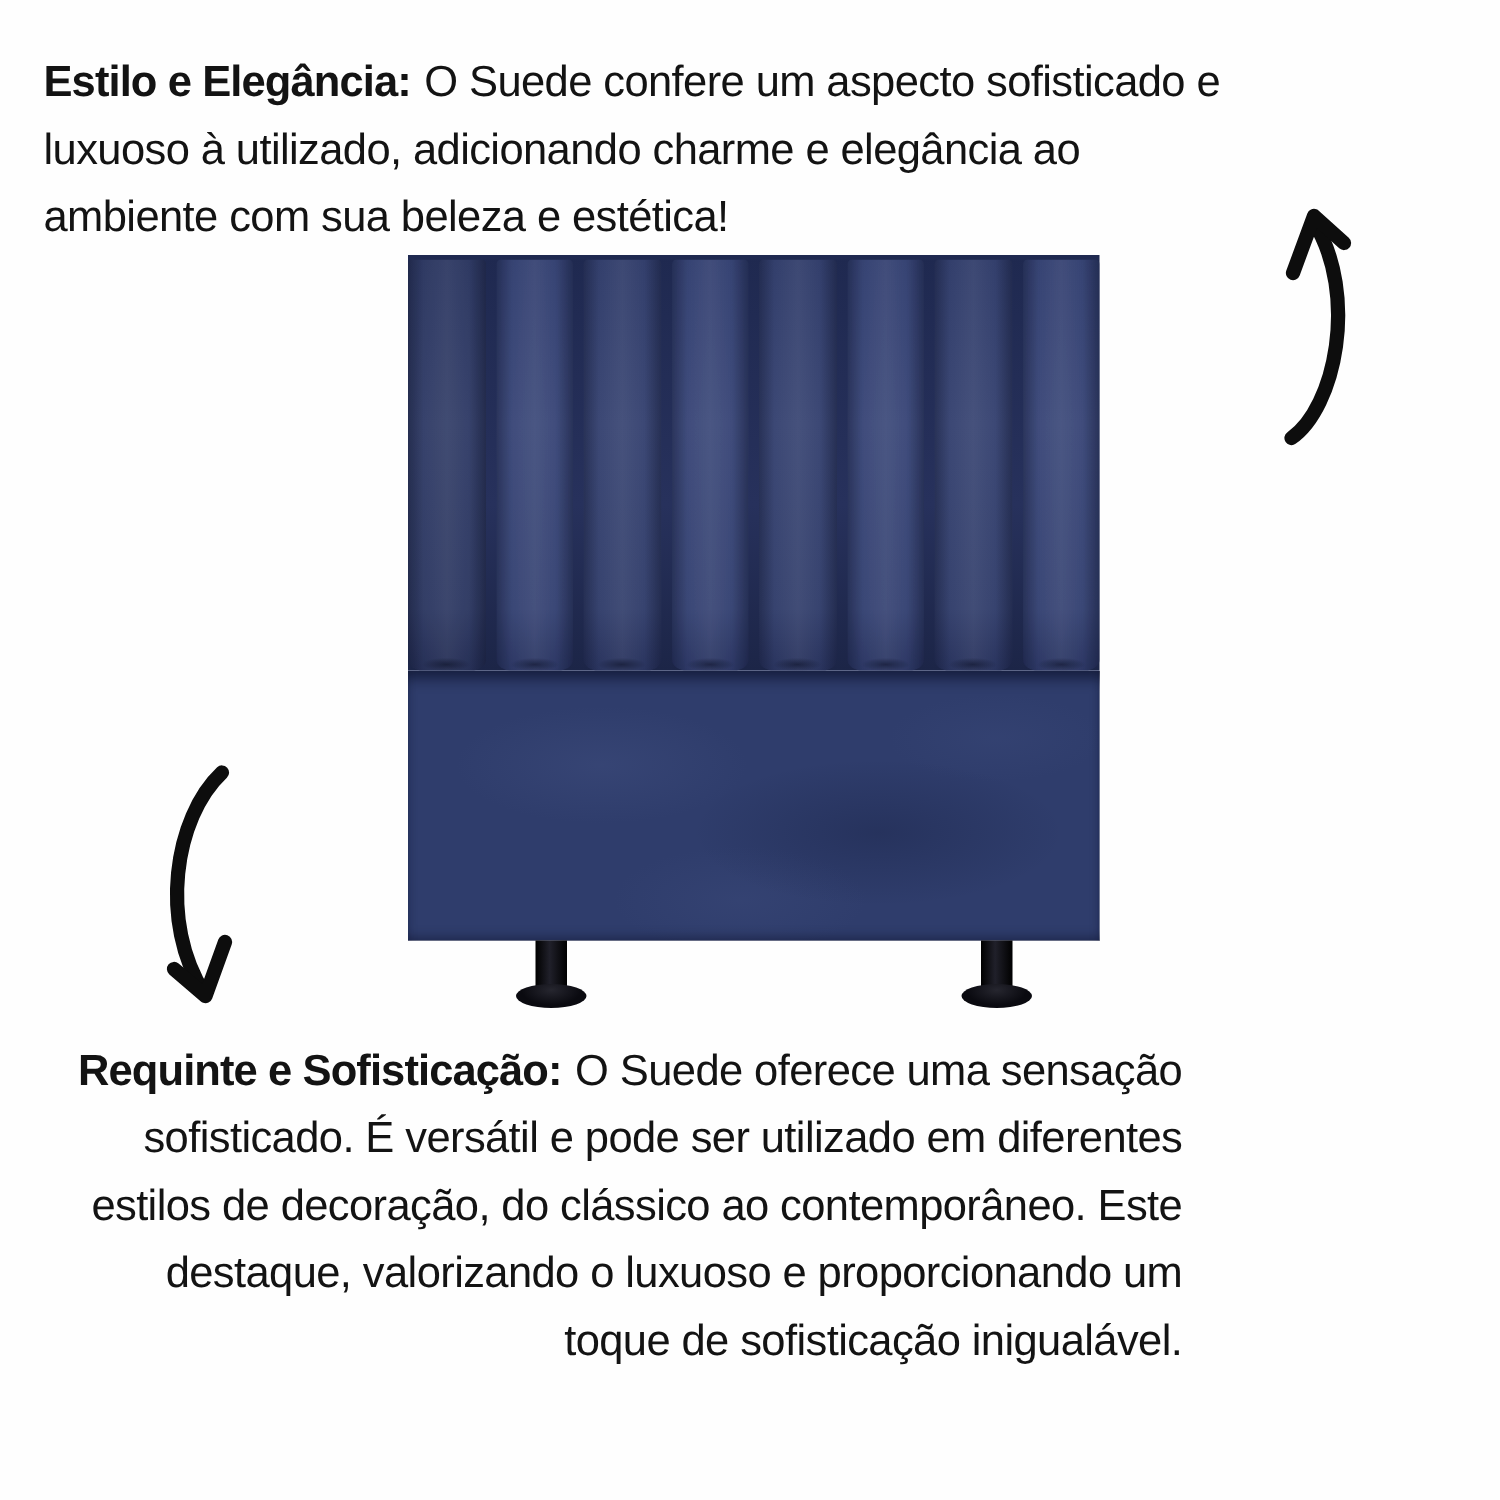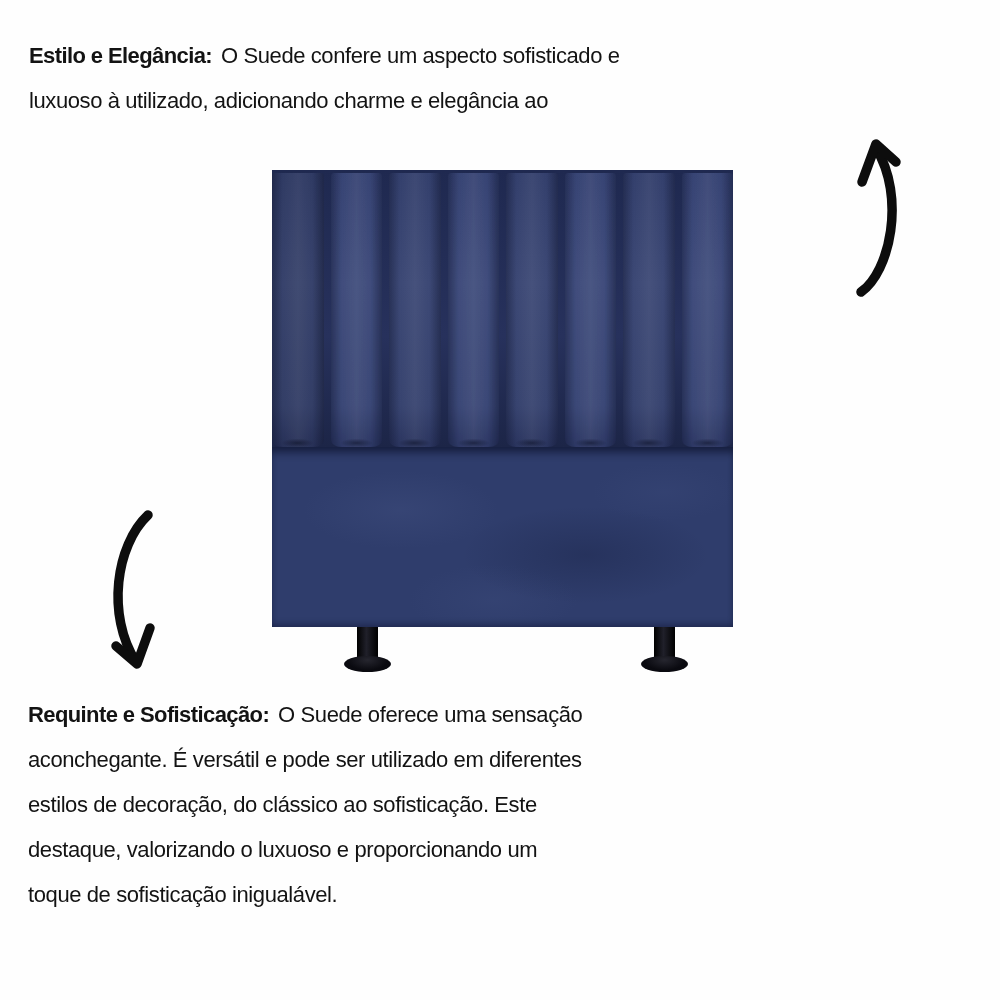--- a/index.html
+++ b/index.html
@@ -14,33 +14,33 @@
   .canvas {
     position: relative;
     width: 1000px;
     height: 1000px;
     background: #fefefe;
   }
   
   .text-block {
     position: absolute;
     color: #131313;
-    font-size: 22px;
+    font-size: 29px;
     line-height: 45px;
     letter-spacing: -0.4px;
     white-space: nowrap;
   }
   .text-block .line { height: 45px; }
   .heading {
     font-weight: 700;
     margin-right: 9px;
     letter-spacing: -0.6px;
   }
   #top-text { left: 29px; top: 33px; }
-  #bottom-text { left: 28px; top: 692px; }
+  #bottom-text { left: 52px; top: 692px; text-align: right; }
 
   
   .headboard {
     position: absolute;
     left: 272px;
     top: 170px;
     width: 461px;
   }
   .hb-channels {
     display: flex;
@@ -114,20 +114,21 @@
   }
 </style>
 </head>
 <body>
 
 <div class="canvas">
 
   <div id="top-text" class="text-block">
     <div class="line"><span class="heading">Estilo e Elegância:</span><span>O Suede confere um aspecto sofisticado e</span></div>
     <div class="line">luxuoso à utilizado, adicionando charme e elegância ao</div>
+    <div class="line">ambiente com sua beleza e estética!</div>
   </div>
 
   <div class="headboard">
     <div class="hb-channels">
       <div class="hb-panel"></div>
       <div class="hb-panel"></div>
       <div class="hb-panel"></div>
       <div class="hb-panel"></div>
       <div class="hb-panel"></div>
       <div class="hb-panel"></div>
@@ -146,19 +147,19 @@
     <path d="M 14 45 L 28 7 L 48 25"></path>
   </svg>
 
   <svg id="arrow-down" class="arrow" width="70" height="172" viewBox="0 0 70 172">
     <path d="M 50 12 C 18 42, 8 112, 38 159"></path>
     <path d="M 52 125 L 39 161 L 18 143"></path>
   </svg>
 
   <div id="bottom-text" class="text-block">
     <div class="line"><span class="heading">Requinte e Sofisticação:</span><span>O Suede oferece uma sensação</span></div>
-    <div class="line">aconchegante. É versátil e pode ser utilizado em diferentes</div>
-    <div class="line">estilos de decoração, do clássico ao sofisticação. Este</div>
+    <div class="line">sofisticado. É versátil e pode ser utilizado em diferentes</div>
+    <div class="line">estilos de decoração, do clássico ao contemporâneo. Este</div>
     <div class="line">destaque, valorizando o luxuoso e proporcionando um</div>
     <div class="line">toque de sofisticação inigualável.</div>
   </div>
 
 </div>
 
 </body></html>

